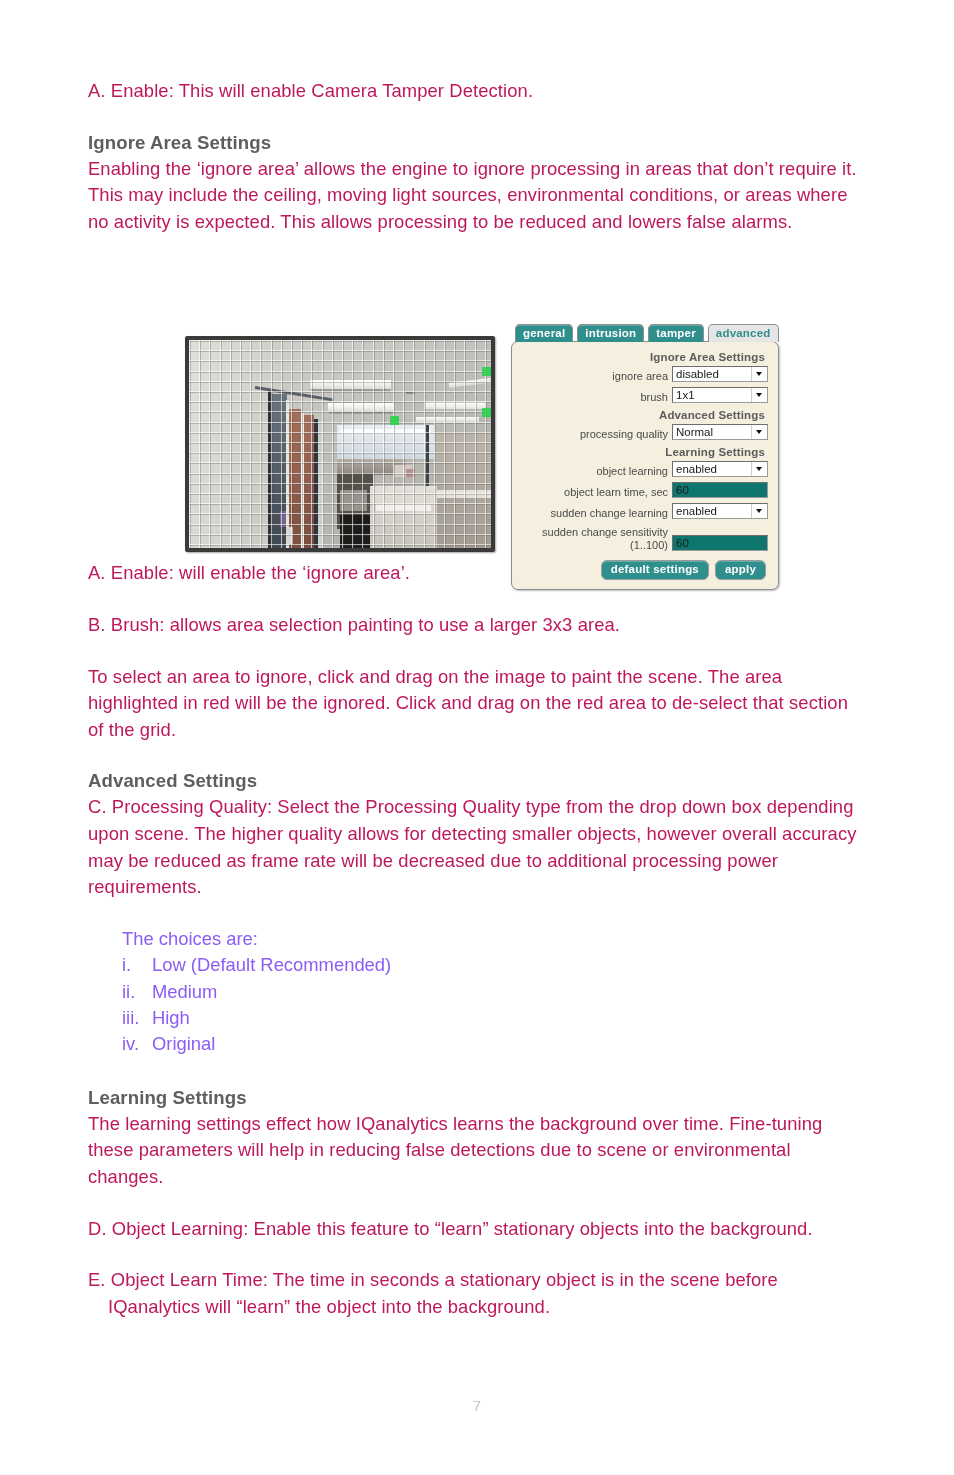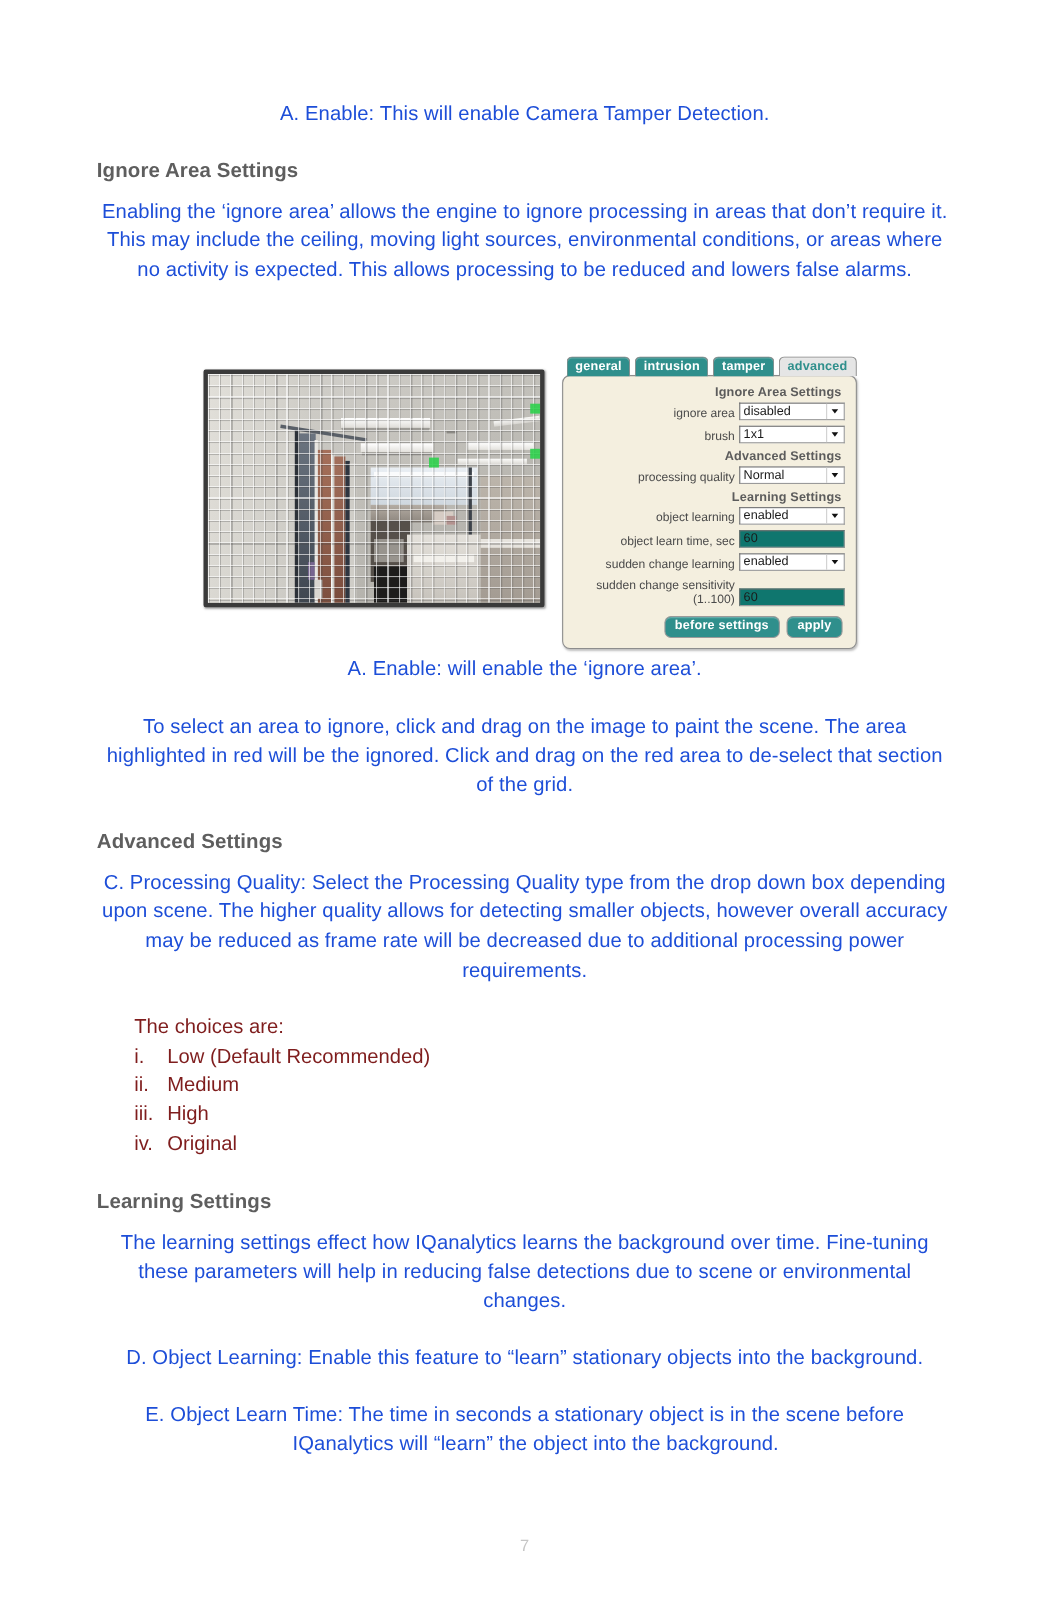--- a/index.html
+++ b/index.html
@@ -23,45 +23,44 @@
 
   .content {
     position: absolute;
     left: 88px;
     top: 78px;
     width: 778px;
   }
 
   
   .para {
-    color: #1d4ed8;
+    color: #be185d;
     font-size: 18.4px;
     line-height: 26.6px;
-    margin: 12px 0 25px 0;
+    margin: 0 0 25px 0;
     letter-spacing: 0.1px;
-    text-align: center;
   }
   .para.tight { margin-bottom: 0; }
   .heading {
     color: #5e5e5e;
     font-size: 18.6px;
     font-weight: bold;
     line-height: 25px;
     margin: 0 0 1px 0;
     letter-spacing: 0.1px;
   }
   .hang {
     padding-left: 20px;
     text-indent: -20px;
   }
   .gap-lg { height: 27px; }
   .gap-md { height: 25px; }
 
   .choices {
-    color: #7f1d1d;
+    color: #8b5cf6;
     font-size: 18.4px;
     line-height: 26.4px;
     margin: 0;
     padding-left: 34px;
   }
   .choice-row { display: block; white-space: pre; }
   .choice-row .num { display: inline-block; width: 30px; }
 
   
   .figure {
@@ -255,20 +254,21 @@
   <div class="content">
 
     <p class="para">A. Enable: This will enable Camera Tamper Detection.</p>
 
     <h2 class="heading">Ignore Area Settings</h2>
     <p class="para">Enabling the ‘ignore area’ allows the engine to ignore processing in areas that don’t require it. This may include the ceiling, moving light sources, environmental conditions, or areas where no activity is expected. This allows processing to be reduced and lowers false alarms.</p>
 
     <div style="height:300px"></div>
 
     <p class="para">A. Enable: will enable the ‘ignore area’.</p>
+    <p class="para">B. Brush: allows area selection painting to use a larger 3x3 area.</p>
     <p class="para">To select an area to ignore, click and drag on the image to paint the scene. The area highlighted in red will be the ignored. Click and drag on the red area to de-select that section of the grid.</p>
 
     <h2 class="heading">Advanced Settings</h2>
     <p class="para tight">C. Processing Quality: Select the Processing Quality type from the drop down box depending upon scene. The higher quality allows for detecting smaller objects, however overall accuracy may be reduced as frame rate will be decreased due to additional processing power requirements.</p>
 
     <div class="gap-md"></div>
 
     <div class="choices">
       <span class="choice-row">The choices are:</span>
       <span class="choice-row"><span class="num">i.</span><span>Low (Default Recommended)</span></span>
@@ -409,21 +409,21 @@
 
         <div class="row">
           <div class="lbl">sudden change sensitivity
 (1..100)</div>
           <div class="ctrl textinput">
             <span class="val">60</span>
           </div>
         </div>
 
         <div class="btnrow">
-          <div class="btn">before settings</div>
+          <div class="btn">default settings</div>
           <div class="btn">apply</div>
         </div>
 
       </div>
     </div>
 
   </div>
 
   <div class="pagenum">7</div>
 

